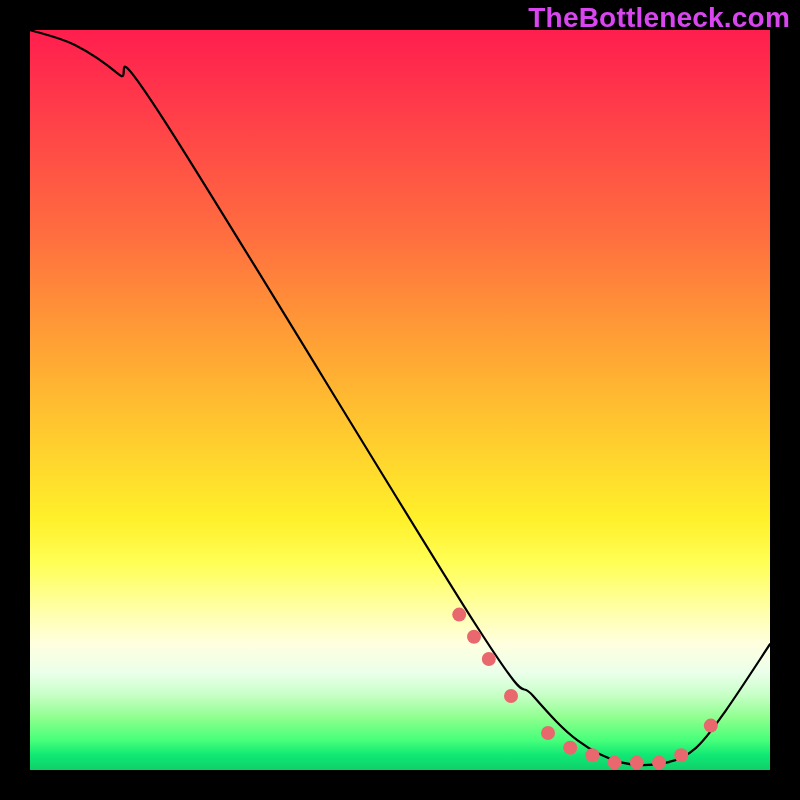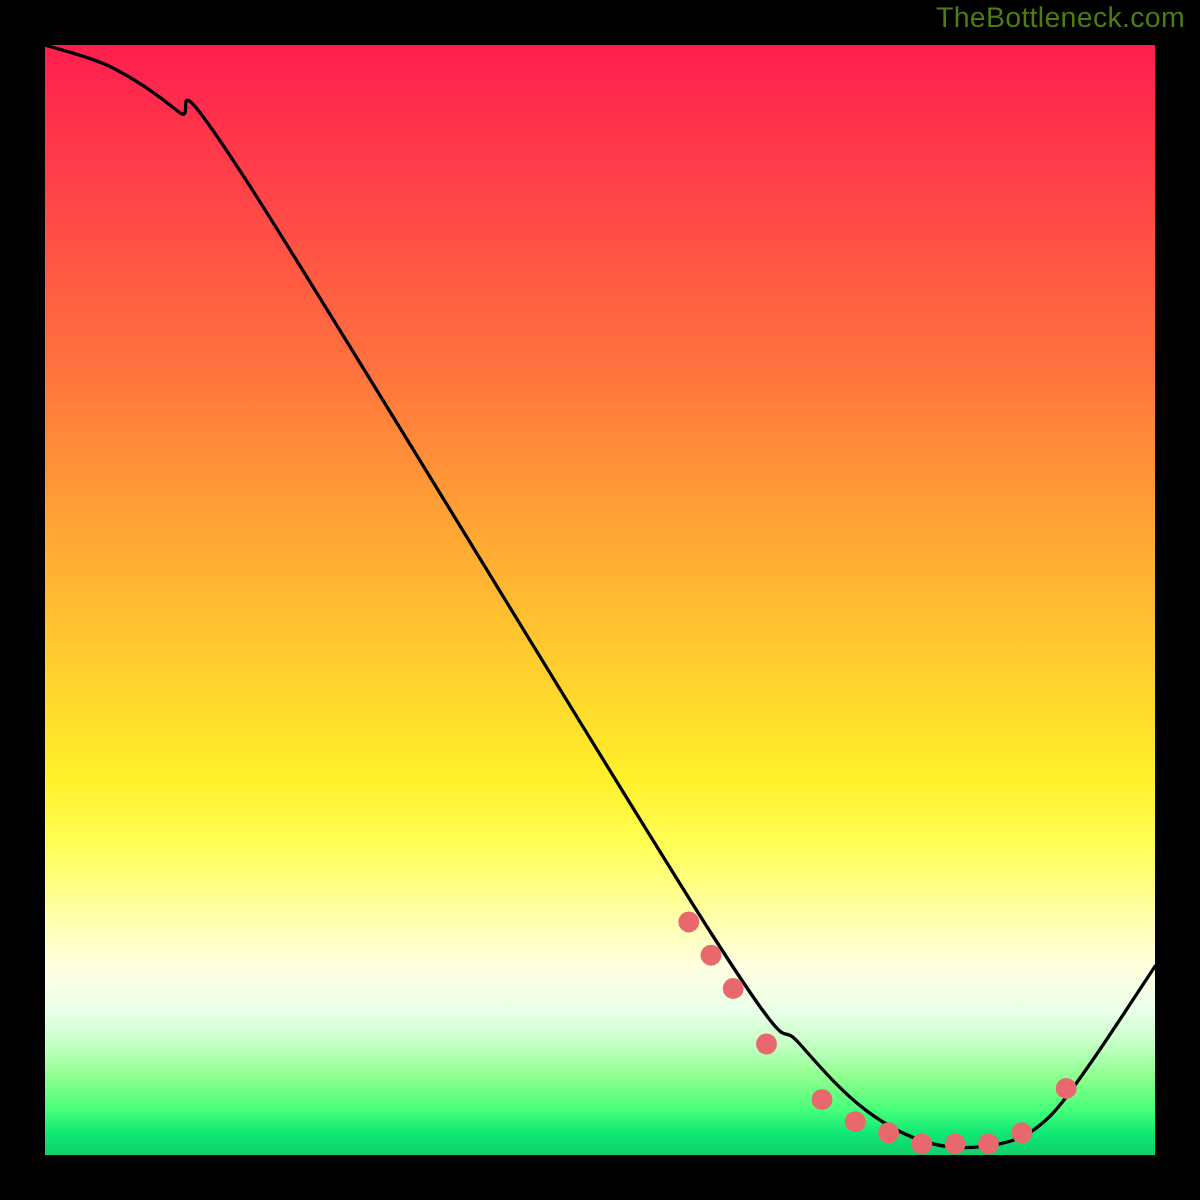--- a/index.html
+++ b/index.html
@@ -14,24 +14,24 @@
   .frame {
     position: relative;
     width: 800px;
     height: 800px;
     background: #000;
   }
   .attribution {
     position: absolute;
     top: 2px;
     right: 10px;
-    color: #4d7c0f;
-    font-size: 19px;
+    color: #d946ef;
+    font-size: 28px;
     letter-spacing: 0.2px;
-    font-weight: 400;
+    font-weight: 700;
   }
   .plot-area {
     position: absolute;
     left: 30px;
     top: 30px;
     width: 740px;
     height: 740px;
   }
   .gradient {
     position: absolute;

